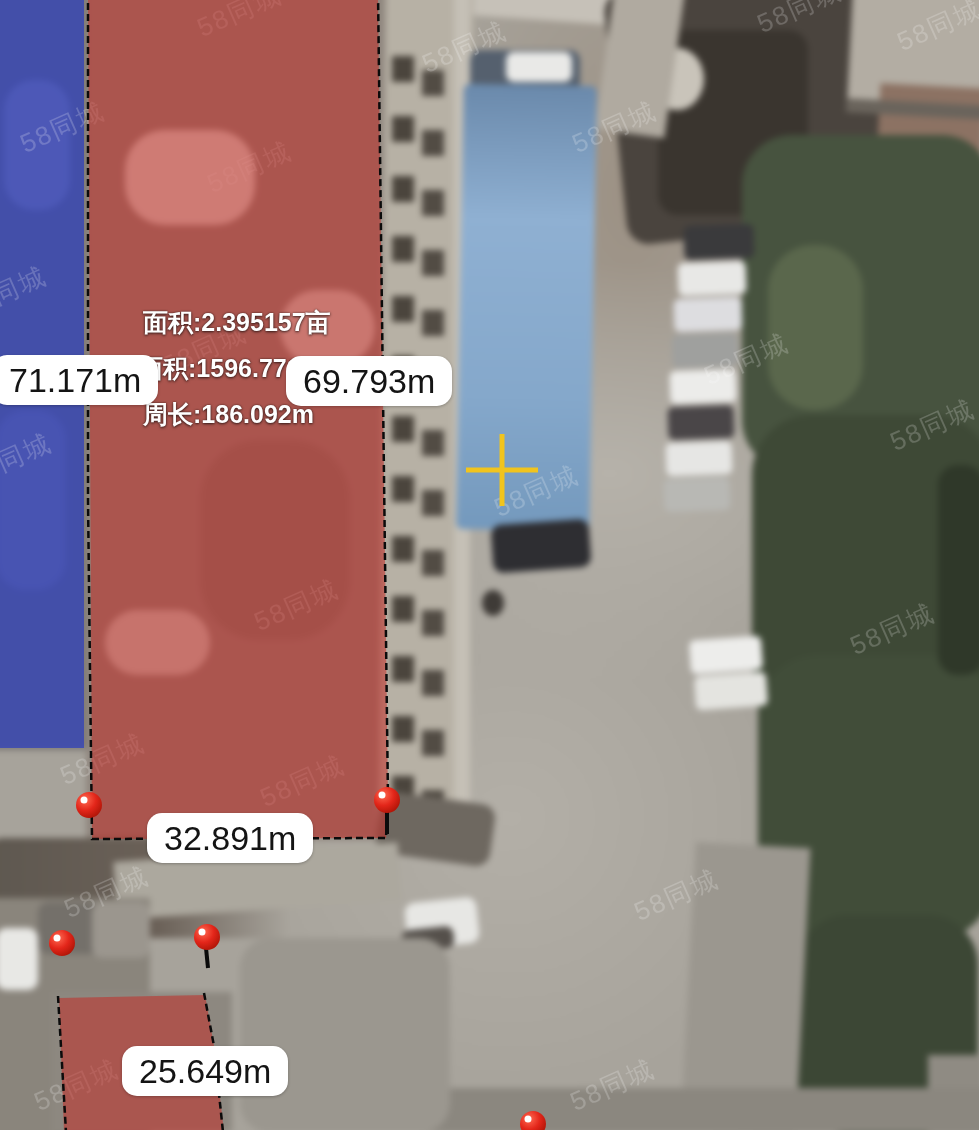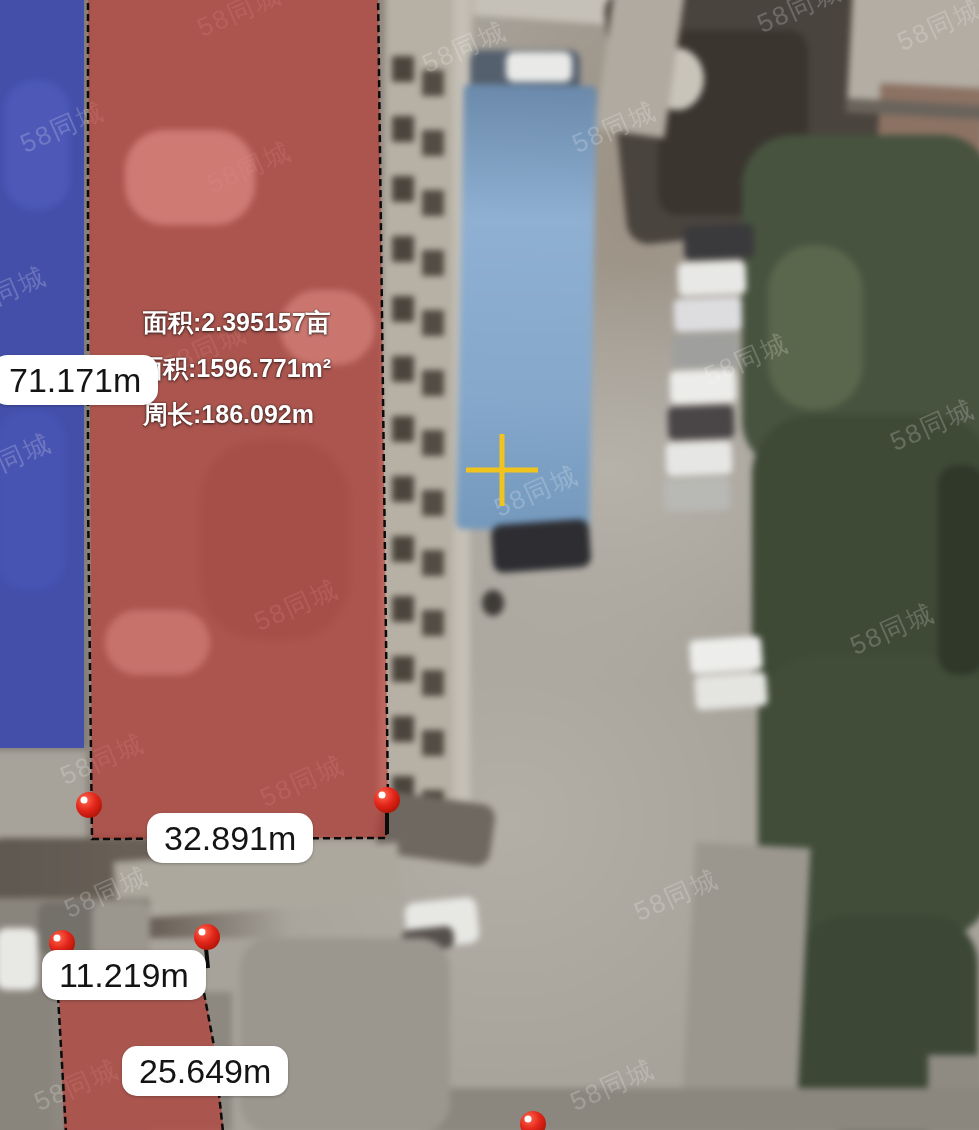--- a/index.html
+++ b/index.html
@@ -241,17 +241,17 @@
       <circle cx="533" cy="1124" r="13" fill="url(#dotg)"></circle>
         <circle cx="528" cy="1119" r="3.5" fill="#fff"></circle>
     </g>
   </svg>
 
   <div class="ann a1">面积:2.395157亩</div>
   <div class="ann a2">面积:1596.771m²</div>
   <div class="ann a3">周长:186.092m</div>
 
   <div class="pill l71">71.171m</div>
+  <div class="pill l69">69.793m</div>
   <div class="pill l22">32.891m</div>
-  <div class="pill l11">11.219m</div>
   <div class="pill l15">25.649m</div>
 
 </div>
 
 </body></html>

